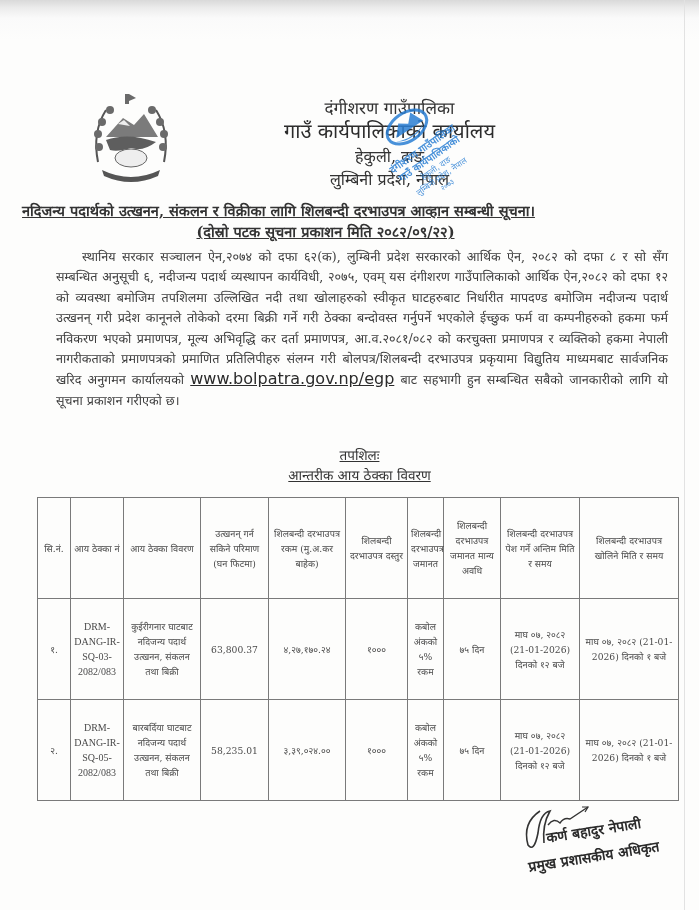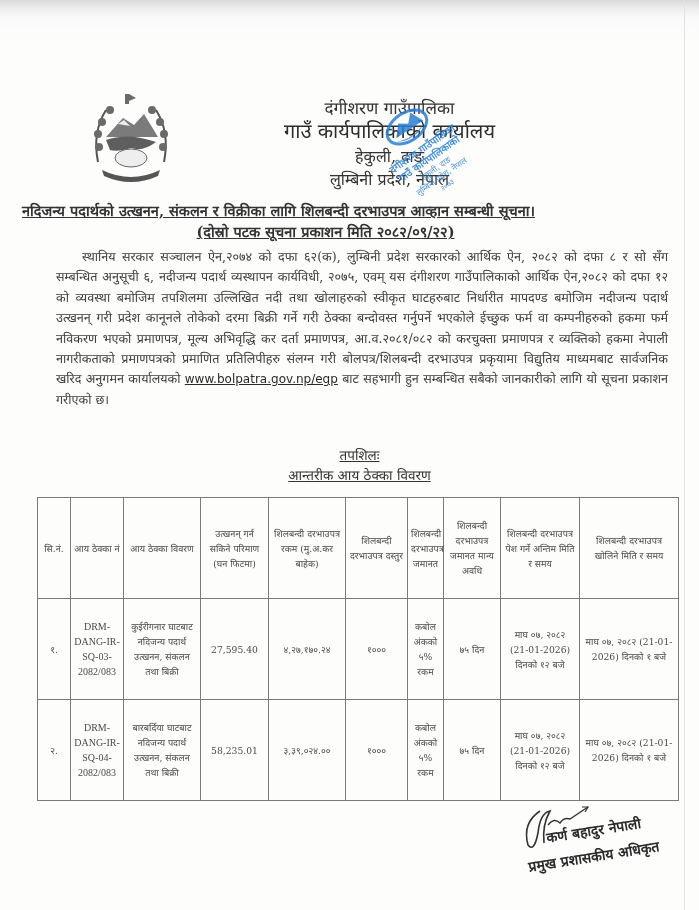--- a/index.html
+++ b/index.html
@@ -25,21 +25,21 @@
   .seal { position:absolute; left:368px; top:100px; width:110px; height:100px; opacity:.85; }
 
   .title { position:absolute; left:0; width:557px; text-align:center; font-size:14.5px; font-weight:bold; color:#333; text-decoration:underline; }
   .t1 { top:200px; }
   .t2 { top:221px;padding-left:47px; }
 
   .para {
     position:absolute; left:56px; top:247px; width:612px;
     font-size:12.6px; line-height:20.4px; text-align:justify; text-indent:26px; color:#3c3c3c;
   }
-  .para a { color:#2a2a2a; text-decoration:underline; font-family:"DejaVu Sans", sans-serif; font-size:12px; }
+  .para a { color:#2a2a2a; text-decoration:underline; font-family:"DejaVu Sans", sans-serif; font-size:16px; }
 
   .sub { position:absolute; left:0; width:699px; text-align:center; font-size:13.5px; text-decoration:underline; color:#333; }
   .s1 { top:446px; left:10px; }
   .s2 { top:466px; left:10px; }
 
   table.grid {
     position:absolute; left:37px; top:497px; width:641px;
     border-collapse:collapse; table-layout:fixed;
     font-size:9.2px; color:#4a4a4a;
   }
@@ -137,31 +137,31 @@
         <th>शिलबन्दी दरभाउपत्र जमानत मान्य अवधि</th>
         <th>शिलबन्दी दरभाउपत्र पेश गर्ने अन्तिम मिति र समय</th>
         <th>शिलबन्दी दरभाउपत्र खोलिने मिति र समय</th>
       </tr>
     </thead>
     <tbody>
       <tr>
         <td>१.</td>
         <td class="code">DRM-DANG-IR-SQ-03-2082/083</td>
         <td class="desc">कुईरीगनार घाटबाट नदिजन्य पदार्थ उत्खनन, संकलन तथा बिक्री</td>
-        <td>27,595.40</td>
+        <td>63,800.37</td>
         <td>४,२७,१७०.२४</td>
         <td>१०००</td>
         <td>कबोल अंकको ५% रकम</td>
         <td>७५ दिन</td>
         <td>माघ ०७, २०८२ (21-01-2026) दिनको १२ बजे</td>
         <td>माघ ०७, २०८२ (21-01-2026) दिनको १ बजे</td>
       </tr>
       <tr>
         <td>२.</td>
-        <td class="code">DRM-DANG-IR-SQ-04-2082/083</td>
+        <td class="code">DRM-DANG-IR-SQ-05-2082/083</td>
         <td class="desc">बारबर्दिया घाटबाट नदिजन्य पदार्थ उत्खनन, संकलन तथा बिक्री</td>
         <td>58,235.01</td>
         <td>३,३९,०२४.००</td>
         <td>१०००</td>
         <td>कबोल अंकको ५% रकम</td>
         <td>७५ दिन</td>
         <td>माघ ०७, २०८२ (21-01-2026) दिनको १२ बजे</td>
         <td>माघ ०७, २०८२ (21-01-2026) दिनको १ बजे</td>
       </tr>
     </tbody>

